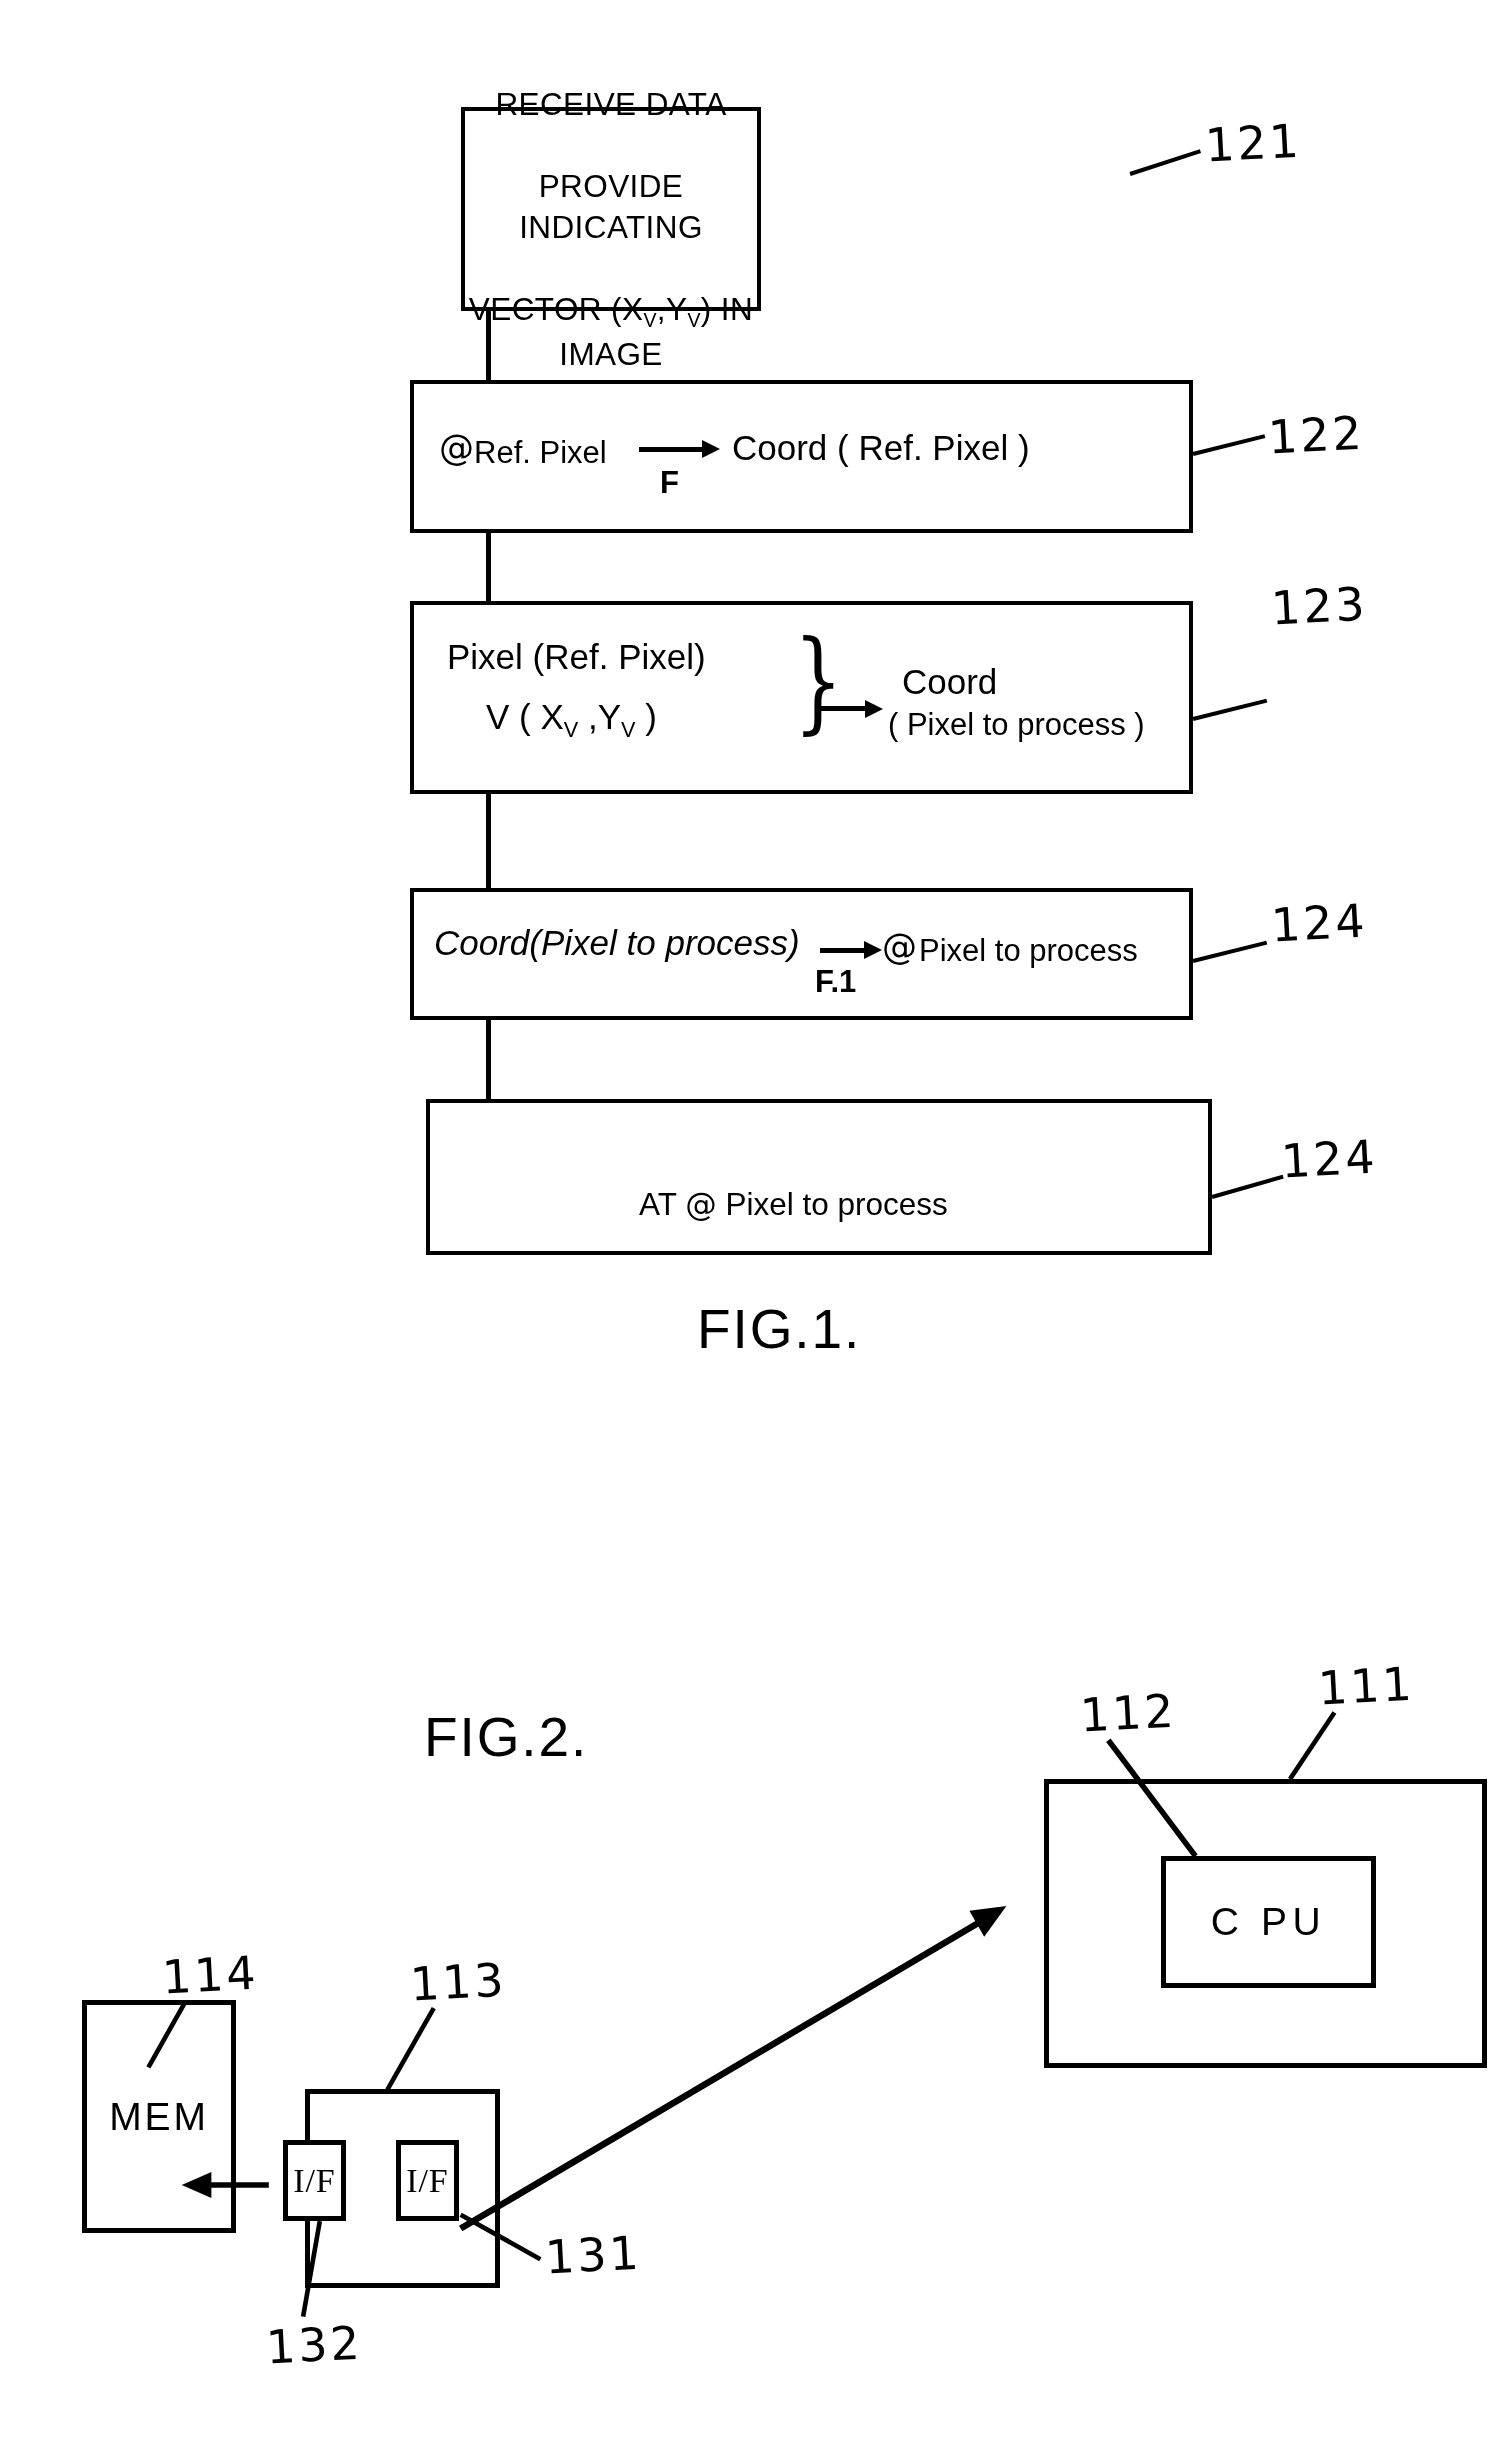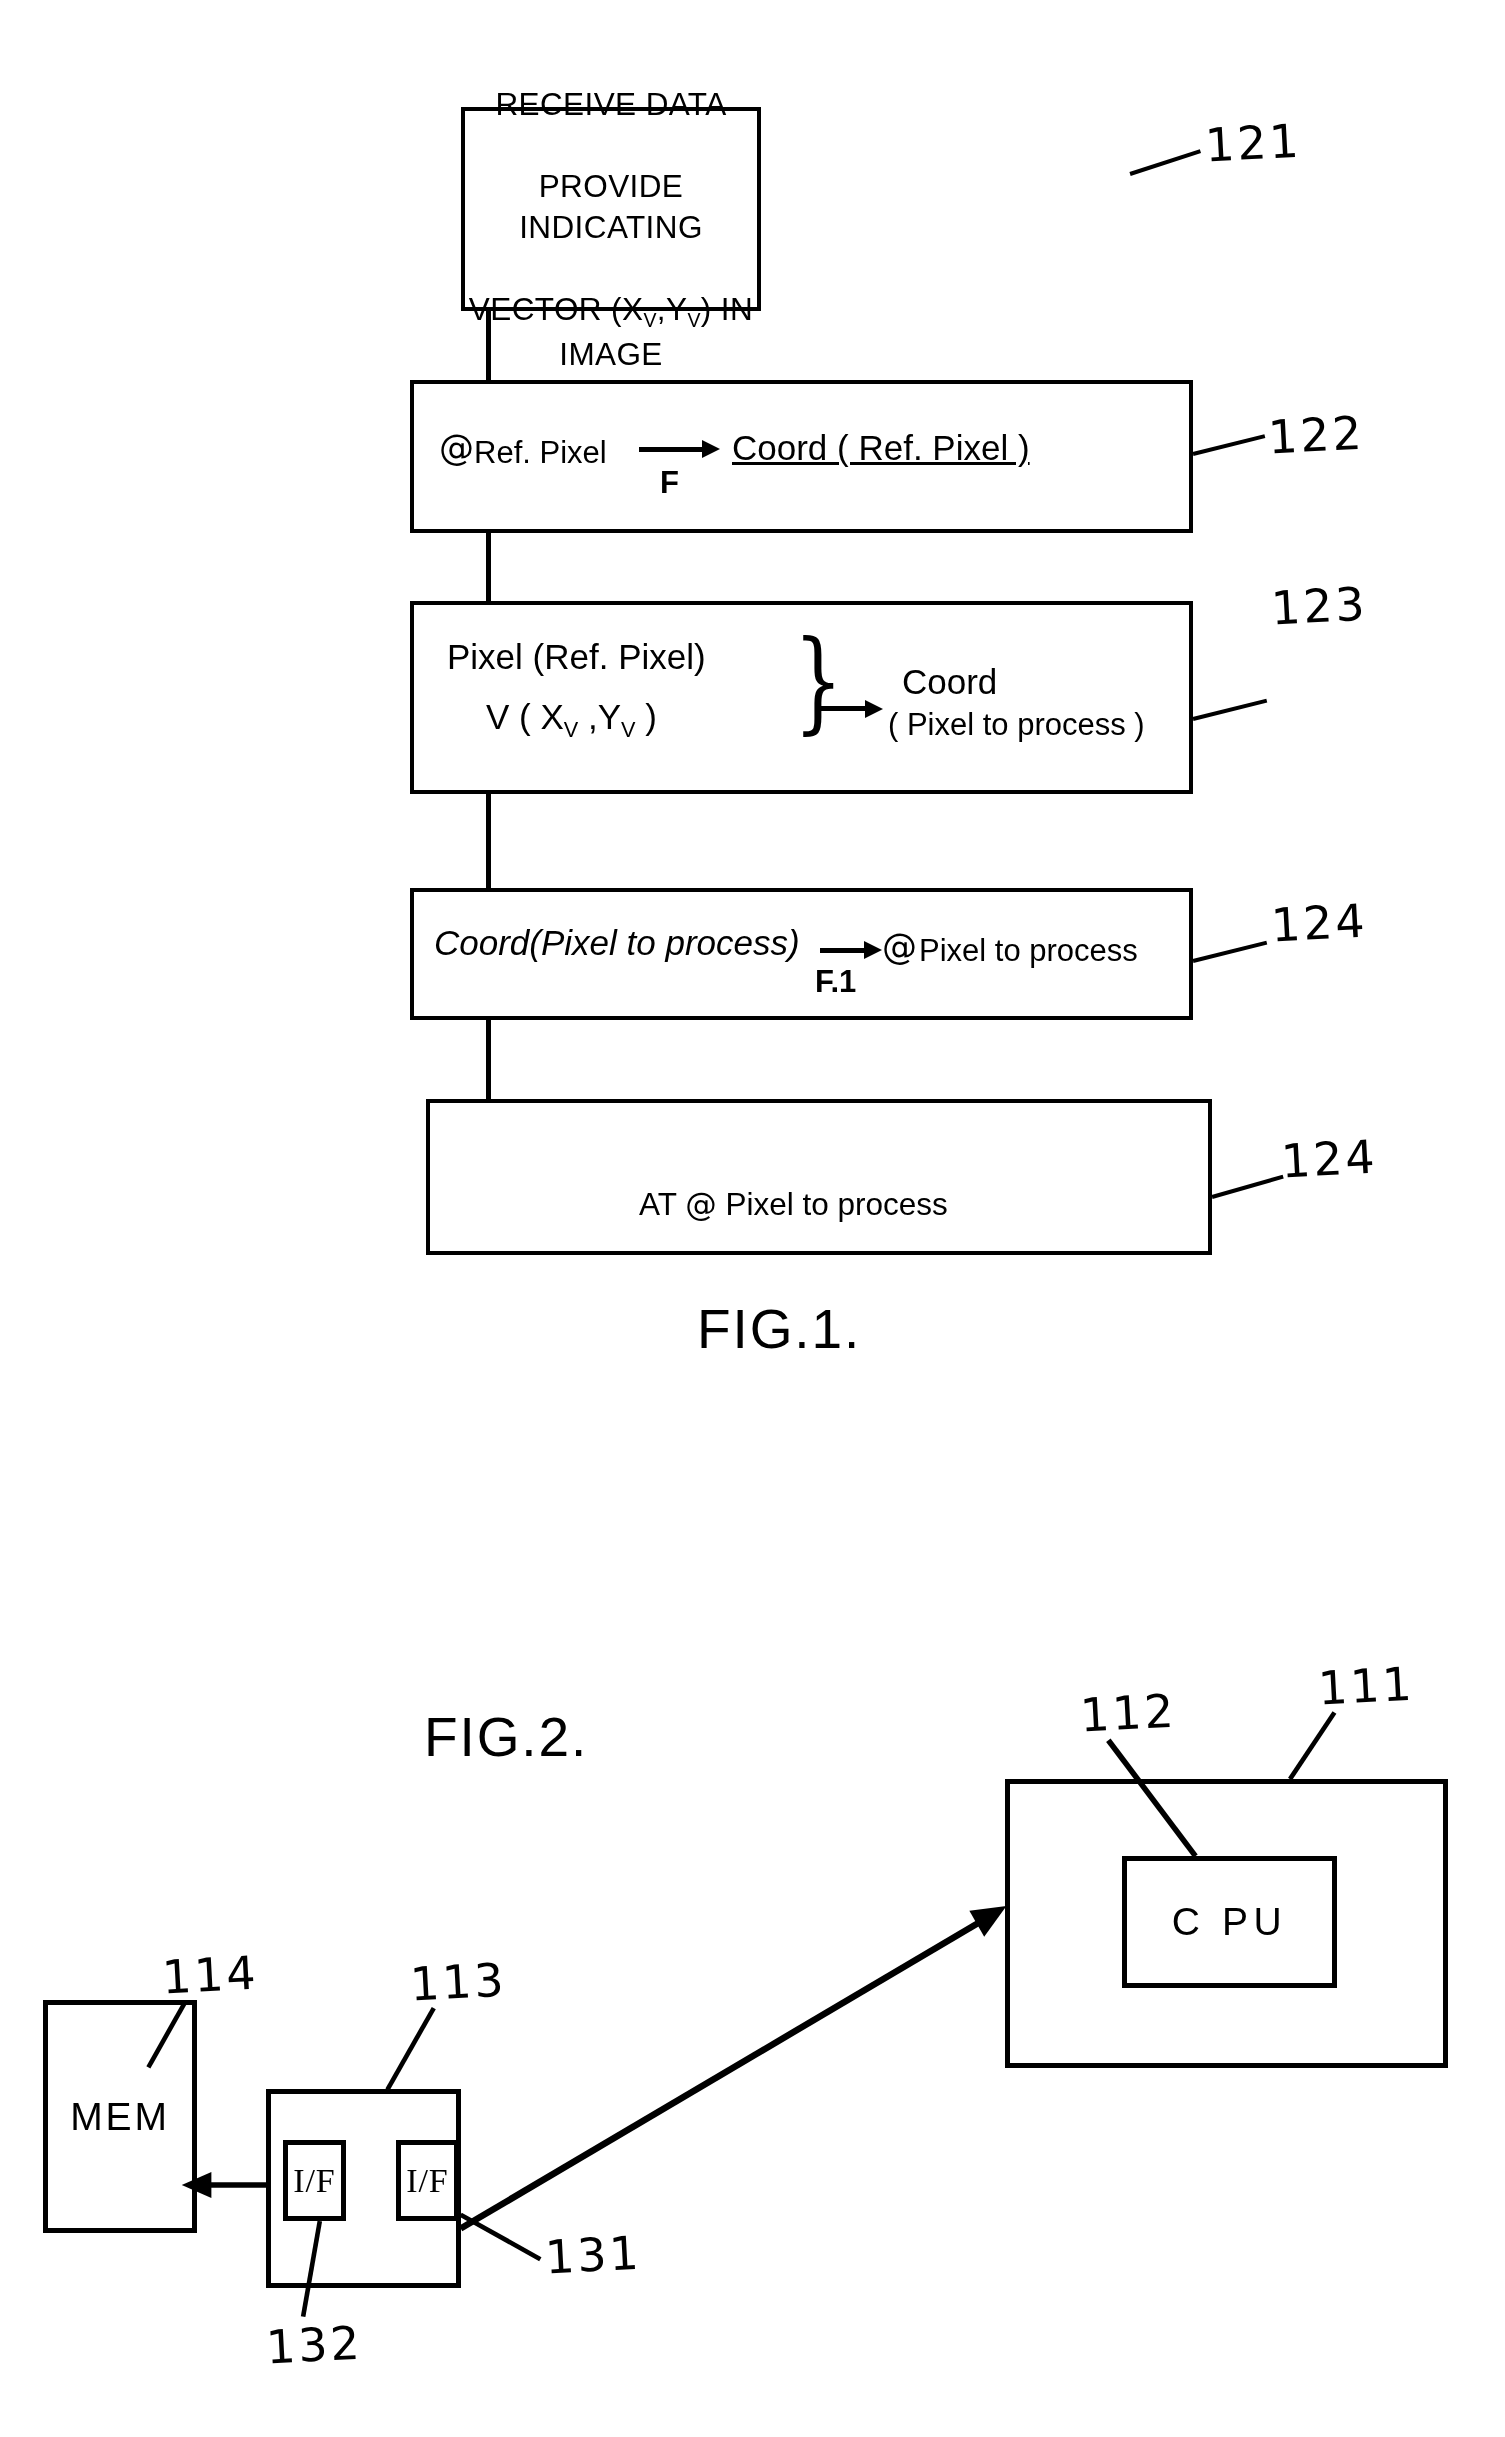--- a/index.html
+++ b/index.html
@@ -119,20 +119,21 @@
 
   
   .blk {
     position: absolute;
     border: 5.6px solid #000;
     background: #fff;
     box-sizing: border-box;
     display: flex;
     align-items: center;
     justify-content: center;
+    margin-left: 39px;
   }
   .blk-label {
     font-family: "Liberation Sans", sans-serif;
     font-size: 39px;
     letter-spacing: 5.6px;
   }
   .ifblk {
     position: absolute;
     border: 5.6px solid #000;
     background: #fff;
@@ -170,21 +171,21 @@
   <div class="vconn" style="left:486px; top:311px; width:4.6px; height:69px;"></div>
 
   <div class="pbox" style="left:410px; top:380px; width:783px; height:153px;"></div>
   <div class="formula f-lg abs" style="left:439px; top:428px;">
     <span class="at">@</span>
   </div>
   <div class="formula f-md abs" style="left:474px; top:435px;">Ref. Pixel</div>
   <div class="arrow-line" style="left:639px; top:447px; width:65px;"></div>
   <div class="arrow-head" style="left:702px; top:440px;"></div>
   <div class="formula f-md abs" style="left:660px; top:465px; font-weight:bold;">F</div>
-  <div class="formula f-lg abs" style="left:732px; top:428px;text-decoration:underline;">Coord ( Ref. Pixel )</div>
+  <div class="formula f-lg abs" style="left:732px; top:428px;">Coord ( Ref. Pixel )</div>
 
   <div class="vconn" style="left:486px; top:533px; width:4.6px; height:69px;"></div>
 
   <div class="pbox" style="left:410px; top:601px; width:783px; height:193px;"></div>
   <div class="formula f-lg abs" style="left:447px; top:637px;">Pixel (Ref. Pixel)</div>
   <div class="formula f-lg abs" style="left:486px; top:697px;">
     <span>V ( X</span><span class="sub">V</span><span> ,Y</span><span class="sub">V</span><span> )</span>
   </div>
   <div class="brace" style="left:783px; top:625px;">}</div>
   <div class="arrow-line" style="left:817px; top:706px; width:50px;"></div>

